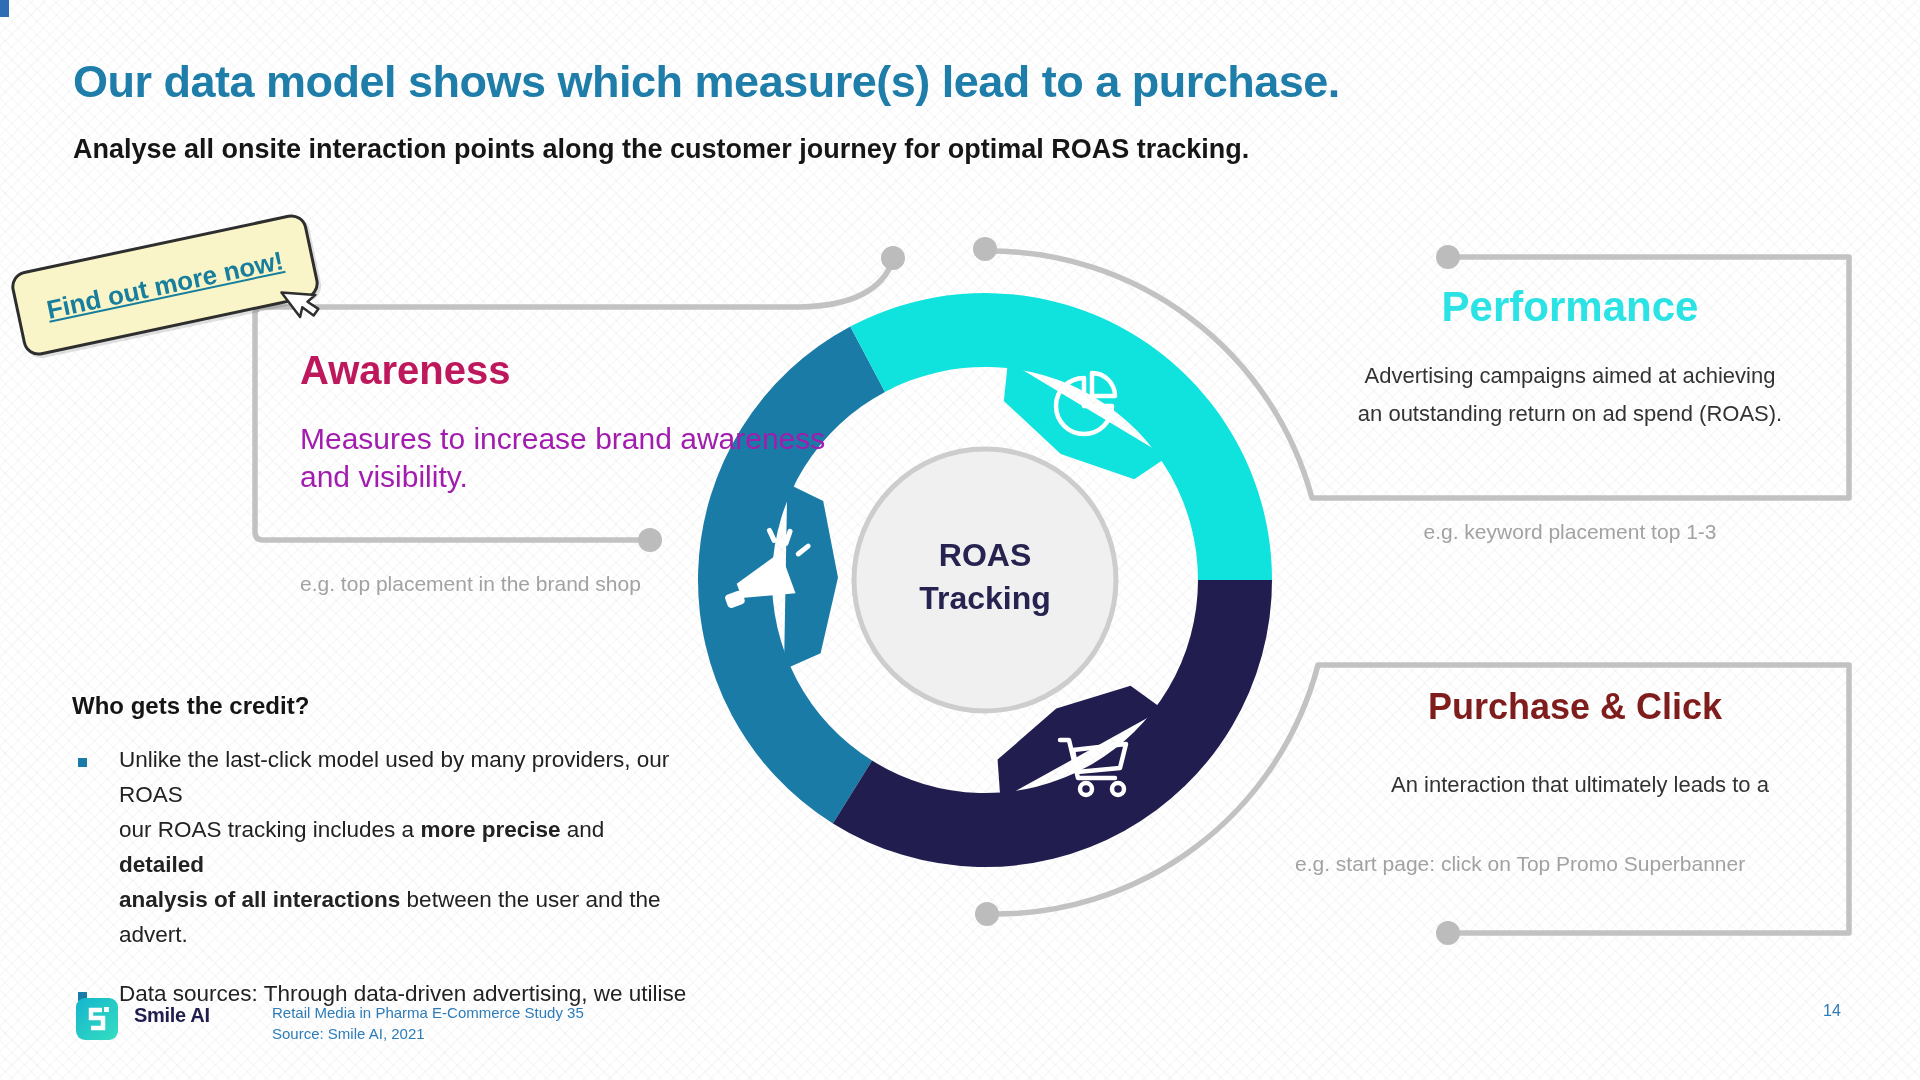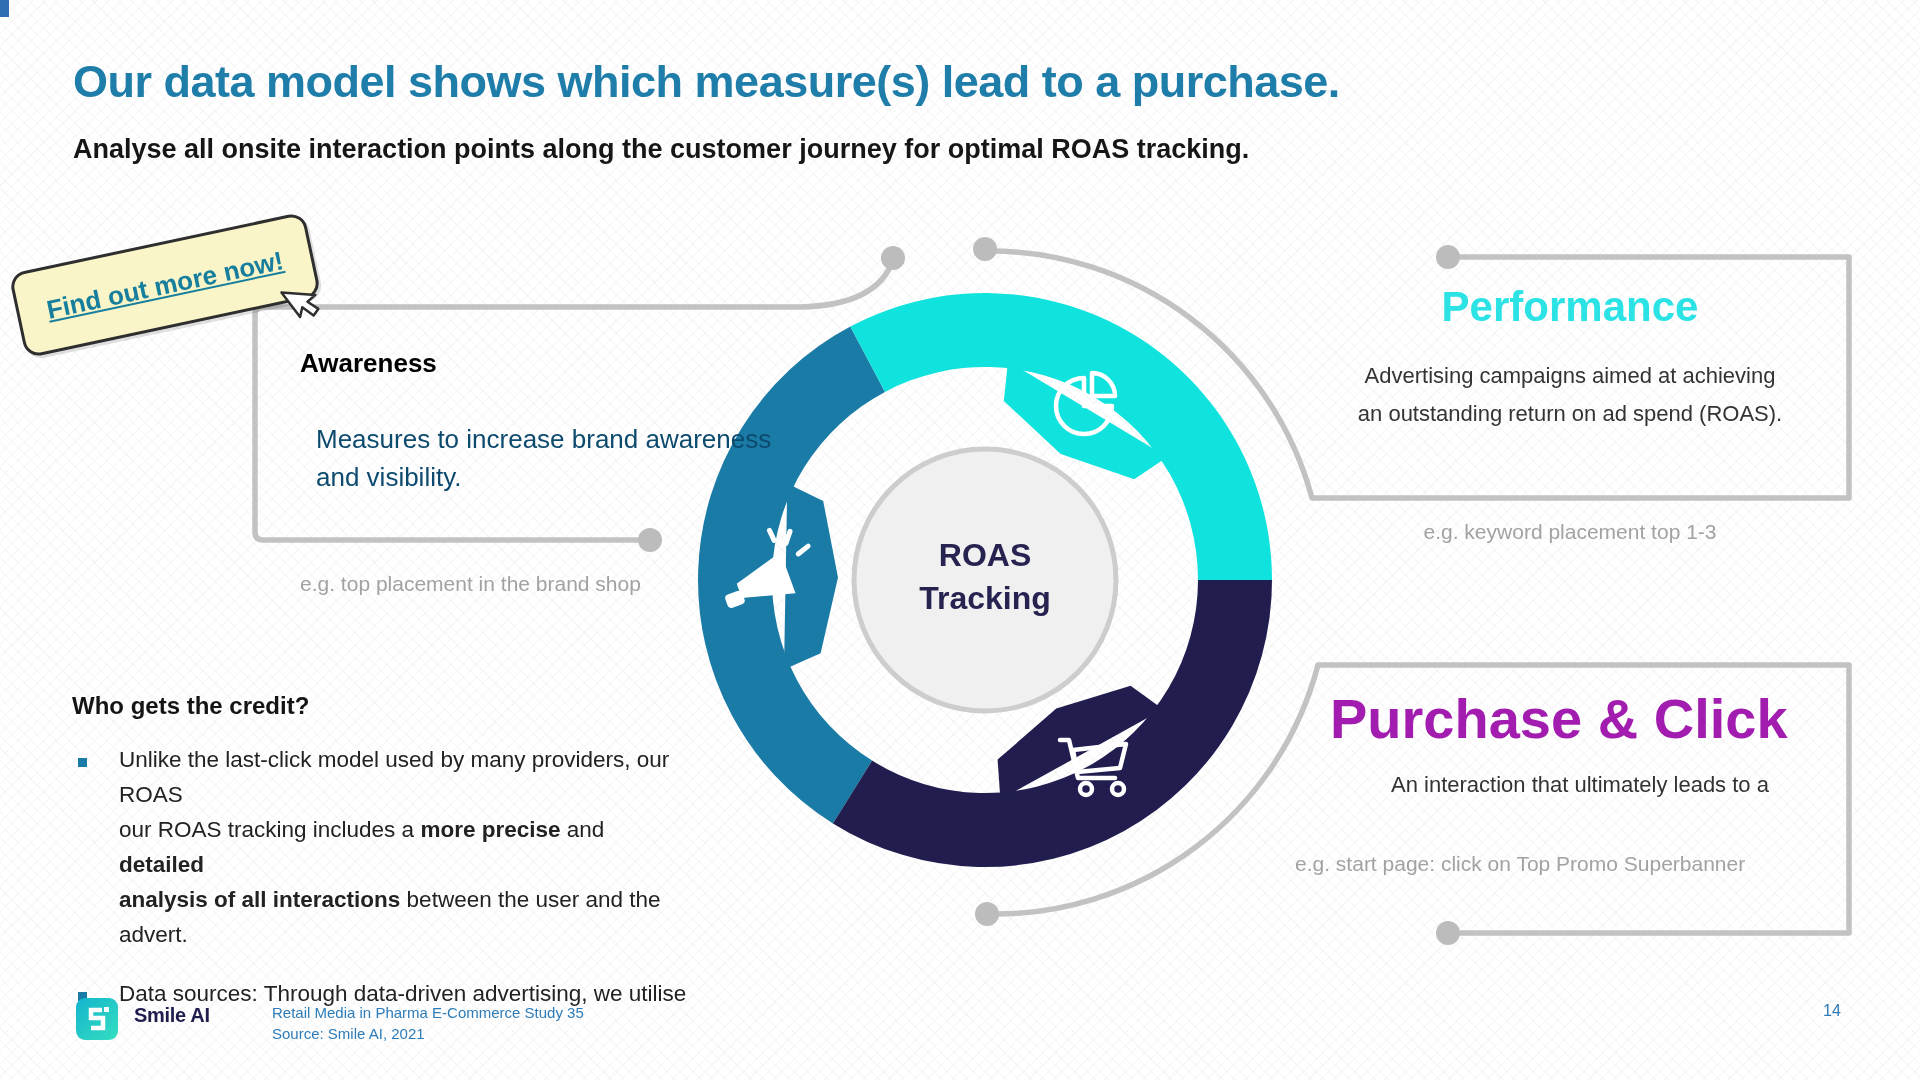--- a/index.html
+++ b/index.html
@@ -23,29 +23,29 @@
     left:14px;top:242px;width:296px;height:80px;background:#f9f5c8;
     border:3px solid #2e2e2e;border-radius:16px;transform:rotate(-12deg);
     display:flex;align-items:center;justify-content:center;
     box-shadow:2px 3px 0 rgba(0,0,0,.12);cursor:pointer;
   }
   .sticker-label{font-size:26px;font-weight:bold;color:#177e9d;text-decoration:underline;white-space:nowrap;}
   .sticker .cursor{position:absolute;right:-6px;bottom:-30px;}
 
   .diagram-svg{left:0;top:0;}
 
-  .aw-heading{left:300px;top:348px;font-size:26px;font-weight:bold;color:#000000;white-space:nowrap;}
-  .aw-body{left:300px;top:420px;font-size:26px;color:#0c4a6e;line-height:38px;white-space:nowrap;margin-left:16px;}
+  .aw-heading{left:300px;top:348px;font-size:40px;font-weight:bold;color:#be185d;white-space:nowrap;}
+  .aw-body{left:300px;top:420px;font-size:30px;color:#a21caf;line-height:38px;white-space:nowrap;}
   .aw-example{left:300px;top:572px;font-size:21px;color:#a2a2a2;white-space:nowrap;}
 
   .perf-heading{left:1320px;width:500px;top:283px;text-align:center;font-size:42px;font-weight:bold;color:#2be2e4;white-space:nowrap;}
   .perf-body{left:1330px;width:480px;top:357px;text-align:center;font-size:22px;color:#333;line-height:38px;white-space:nowrap;}
   .perf-example{left:1320px;width:500px;top:520px;text-align:center;font-size:21px;color:#a2a2a2;white-space:nowrap;}
 
-  .pur-heading{left:1330px;width:490px;top:686px;font-size:56px;font-weight:bold;color:#a21caf;white-space:nowrap;}
+  .pur-heading{left:1330px;width:490px;top:686px;text-align:center;font-size:36px;font-weight:bold;color:#7f1d1d;white-space:nowrap;}
   .pur-body1{left:1340px;width:480px;top:772px;text-align:center;font-size:22px;color:#333;white-space:nowrap;}
   .pur-body2{left:1330px;width:485px;top:817px;text-align:right;font-size:22px;color:#333;white-space:nowrap;}
   .pur-example{left:1295px;width:530px;top:852px;font-size:21px;color:#a2a2a2;white-space:nowrap;}
 
   .roas-label{left:880px;top:534px;width:210px;text-align:center;font-size:32px;font-weight:bold;color:#262350;line-height:43px;}
 
   .credit{left:72px;top:692px;width:620px;color:#222;}
   .credit-heading{font-size:24px;font-weight:bold;color:#141414;margin-bottom:22px;}
   .bullet-item{display:flex;align-items:flex-start;}
   .bullet-item + .bullet-item{margin-top:24px;}

